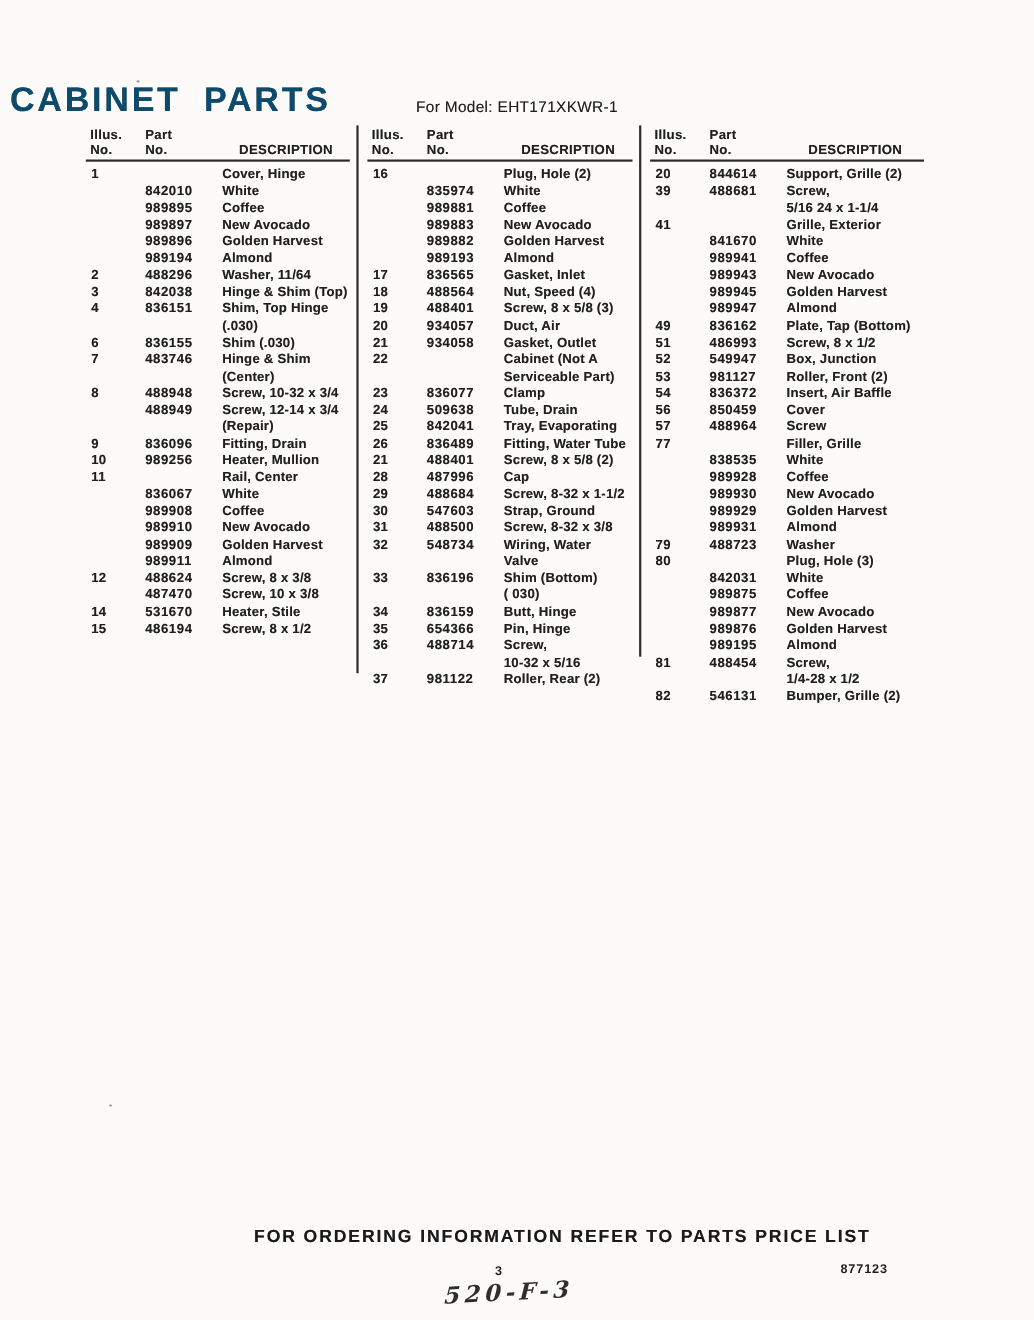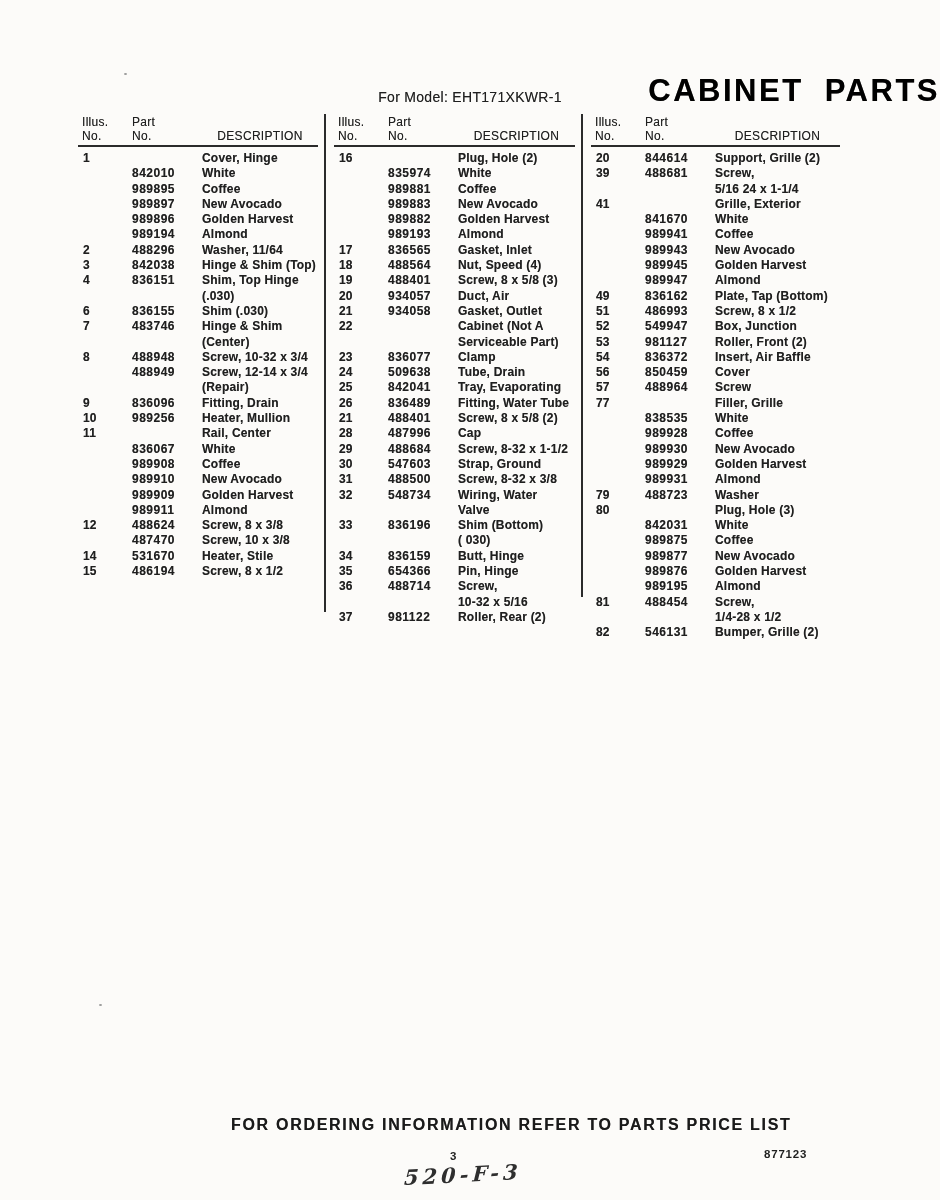--- a/index.html
+++ b/index.html
@@ -4,42 +4,42 @@
 <style>
   html,body{margin:0;padding:0;background:#e8e8e8;}
   .page{
     position:relative;width:940px;height:1200px;margin:0 auto;
     background:#fcfbf9;overflow:hidden;
     font-family:"Liberation Sans",sans-serif;color:#1f1f1f;
   }
   .page *{box-sizing:border-box;}
   
   .doc-title{
-    position:absolute;top:52px;left:0;right:0;text-align:right;
+    position:absolute;top:52px;left:9px;right:0;text-align:left;
     font-size:31px;font-weight:bold;letter-spacing:2.5px;word-spacing:10px;
-    color:#000000;text-shadow:0 0 .6px rgba(20,20,20,.6);
+    color:#0c4a6e;text-shadow:0 0 .6px rgba(20,20,20,.6);
   }
   .doc-subtitle{
     position:absolute;top:89px;left:0;right:0;text-align:center;
     font-size:14px;font-weight:normal;letter-spacing:.3px;
     text-shadow:0 0 .5px rgba(20,20,20,.5);
   }
   
   .tables{position:absolute;left:78px;top:113px;width:762px;height:545px;}
   .vline{position:absolute;top:1px;width:2px;background:#2b2b2b;}
   .vline-1{left:246px;height:498px;}
   .vline-2{left:503px;height:483px;}
   .col{position:absolute;top:0;}
   .col-1{left:0;width:240px;}
   .col-2{left:256px;width:241px;}
   .col-3{left:513px;width:249px;}
   .col-header{
     display:grid;grid-template-columns:54px 70px 1fr;align-items:end;
     border-bottom:2px solid #2b2b2b;padding-bottom:2px;height:34px;
-    font-size:12px;font-weight:normal;letter-spacing:.3px;
+    font-size:12px;font-weight:bold;letter-spacing:.3px;
     text-shadow:0 0 .5px rgba(20,20,20,.5);
   }
   .h-illus{padding-left:4px;}
   .h-part{}
   .h-desc{text-align:center;}
   .h-stack span{display:block;line-height:14px;}
   .rows{margin-top:4px;}
   .row{
     display:grid;grid-template-columns:54px 70px 1fr;
     line-height:15.3px;font-size:12px;font-weight:bold;letter-spacing:.2px;

